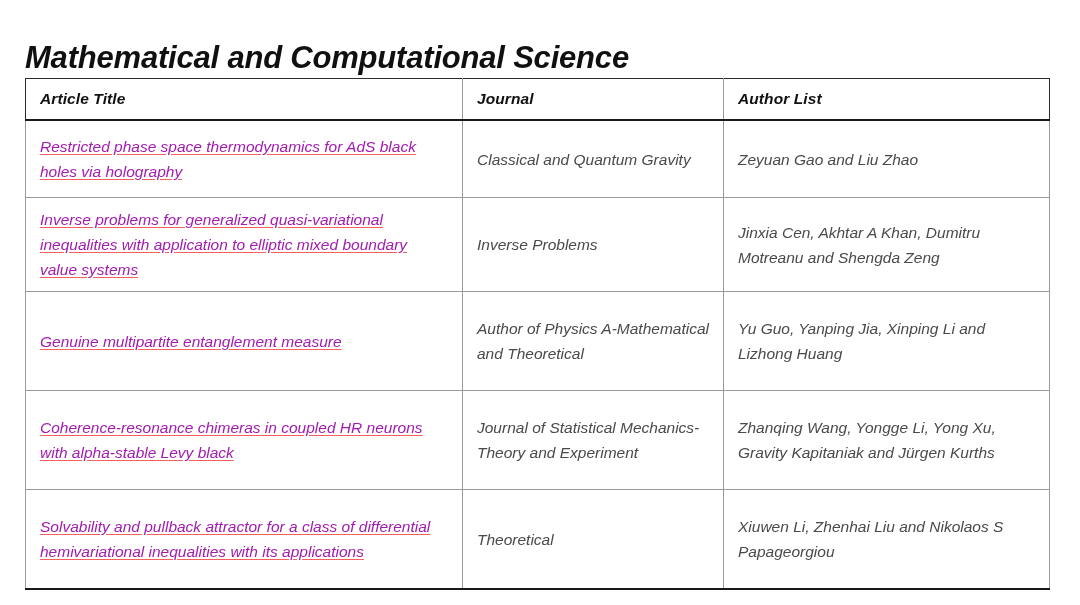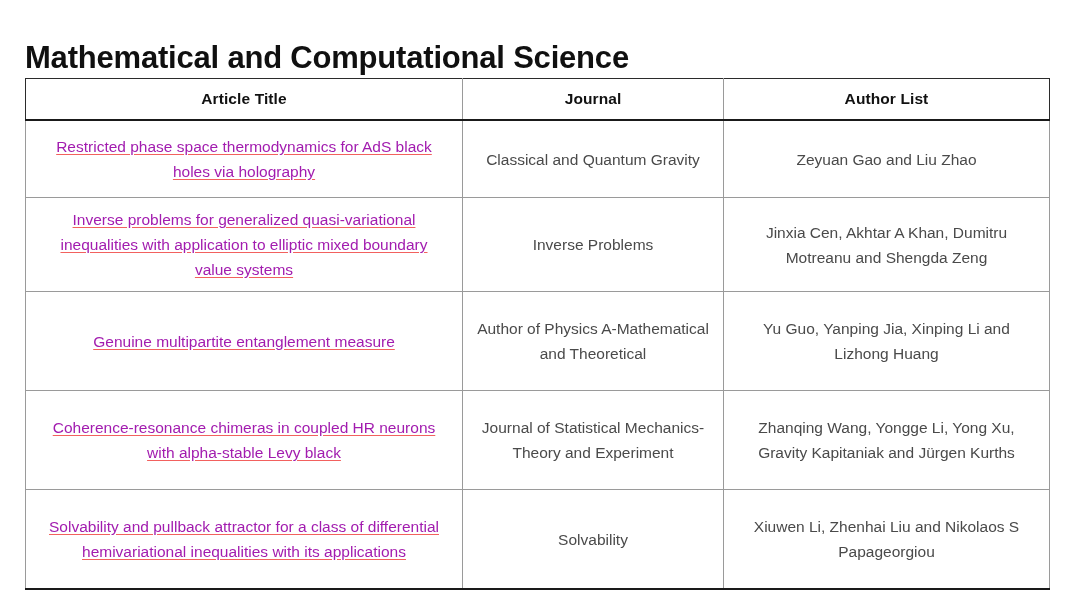--- a/index.html
+++ b/index.html
@@ -13,20 +13,21 @@
     font-family: "Liberation Sans", sans-serif;
     -webkit-font-smoothing: antialiased;
     overflow: hidden;
   }
 
   .page {
     position: relative;
     width: 924px;
     height: 605px;
     box-sizing: border-box;
+    font-style: italic;
   }
 
   .page-title {
     position: absolute;
     left: 25px;
     top: 17px;
     font-size: 31px;
     line-height: 40px;
     font-weight: bold;
     color: #101010;
@@ -48,21 +49,21 @@
   .article-table col.c-journal { width: 261px; }
   .article-table col.c-authors { width: 326px; }
 
   .article-table th,
   .article-table td {
     border-left: 1px solid #9a9a9a;
     border-right: 1px solid #9a9a9a;
     border-top: 1px solid #9a9a9a;
     border-bottom: 1px solid #9a9a9a;
     vertical-align: middle;
-    text-align: center;
+    text-align: left;
     padding: 0;
   }
 
   .article-table thead th {
     border-top: 1px solid #2b2b2b;
     border-bottom: 2px solid #1a1a1a;
     height: 40px;
     padding: 0 14px;
     font-size: 15.5px;
     font-weight: bold;
@@ -147,20 +148,20 @@
       </tr>
 
       <tr class="row-r4">
         <td class="cell-title"><span class="link">Coherence-resonance chimeras in coupled HR neurons with alpha-stable Levy black</span></td>
         <td class="cell-journal">Journal of Statistical Mechanics-Theory and Experiment</td>
         <td class="cell-authors">Zhanqing Wang, Yongge Li, Yong Xu, Gravity Kapitaniak and Jürgen Kurths</td>
       </tr>
 
       <tr class="row-r5">
         <td class="cell-title"><span class="link">Solvability and pullback attractor for a class of differential hemivariational inequalities with its applications</span></td>
-        <td class="cell-journal">Solvability</td>
+        <td class="cell-journal">Theoretical</td>
         <td class="cell-authors">Xiuwen Li, Zhenhai Liu and Nikolaos S Papageorgiou</td>
       </tr>
 
     </tbody>
   </table>
 
 </div>
 
 </body></html>

